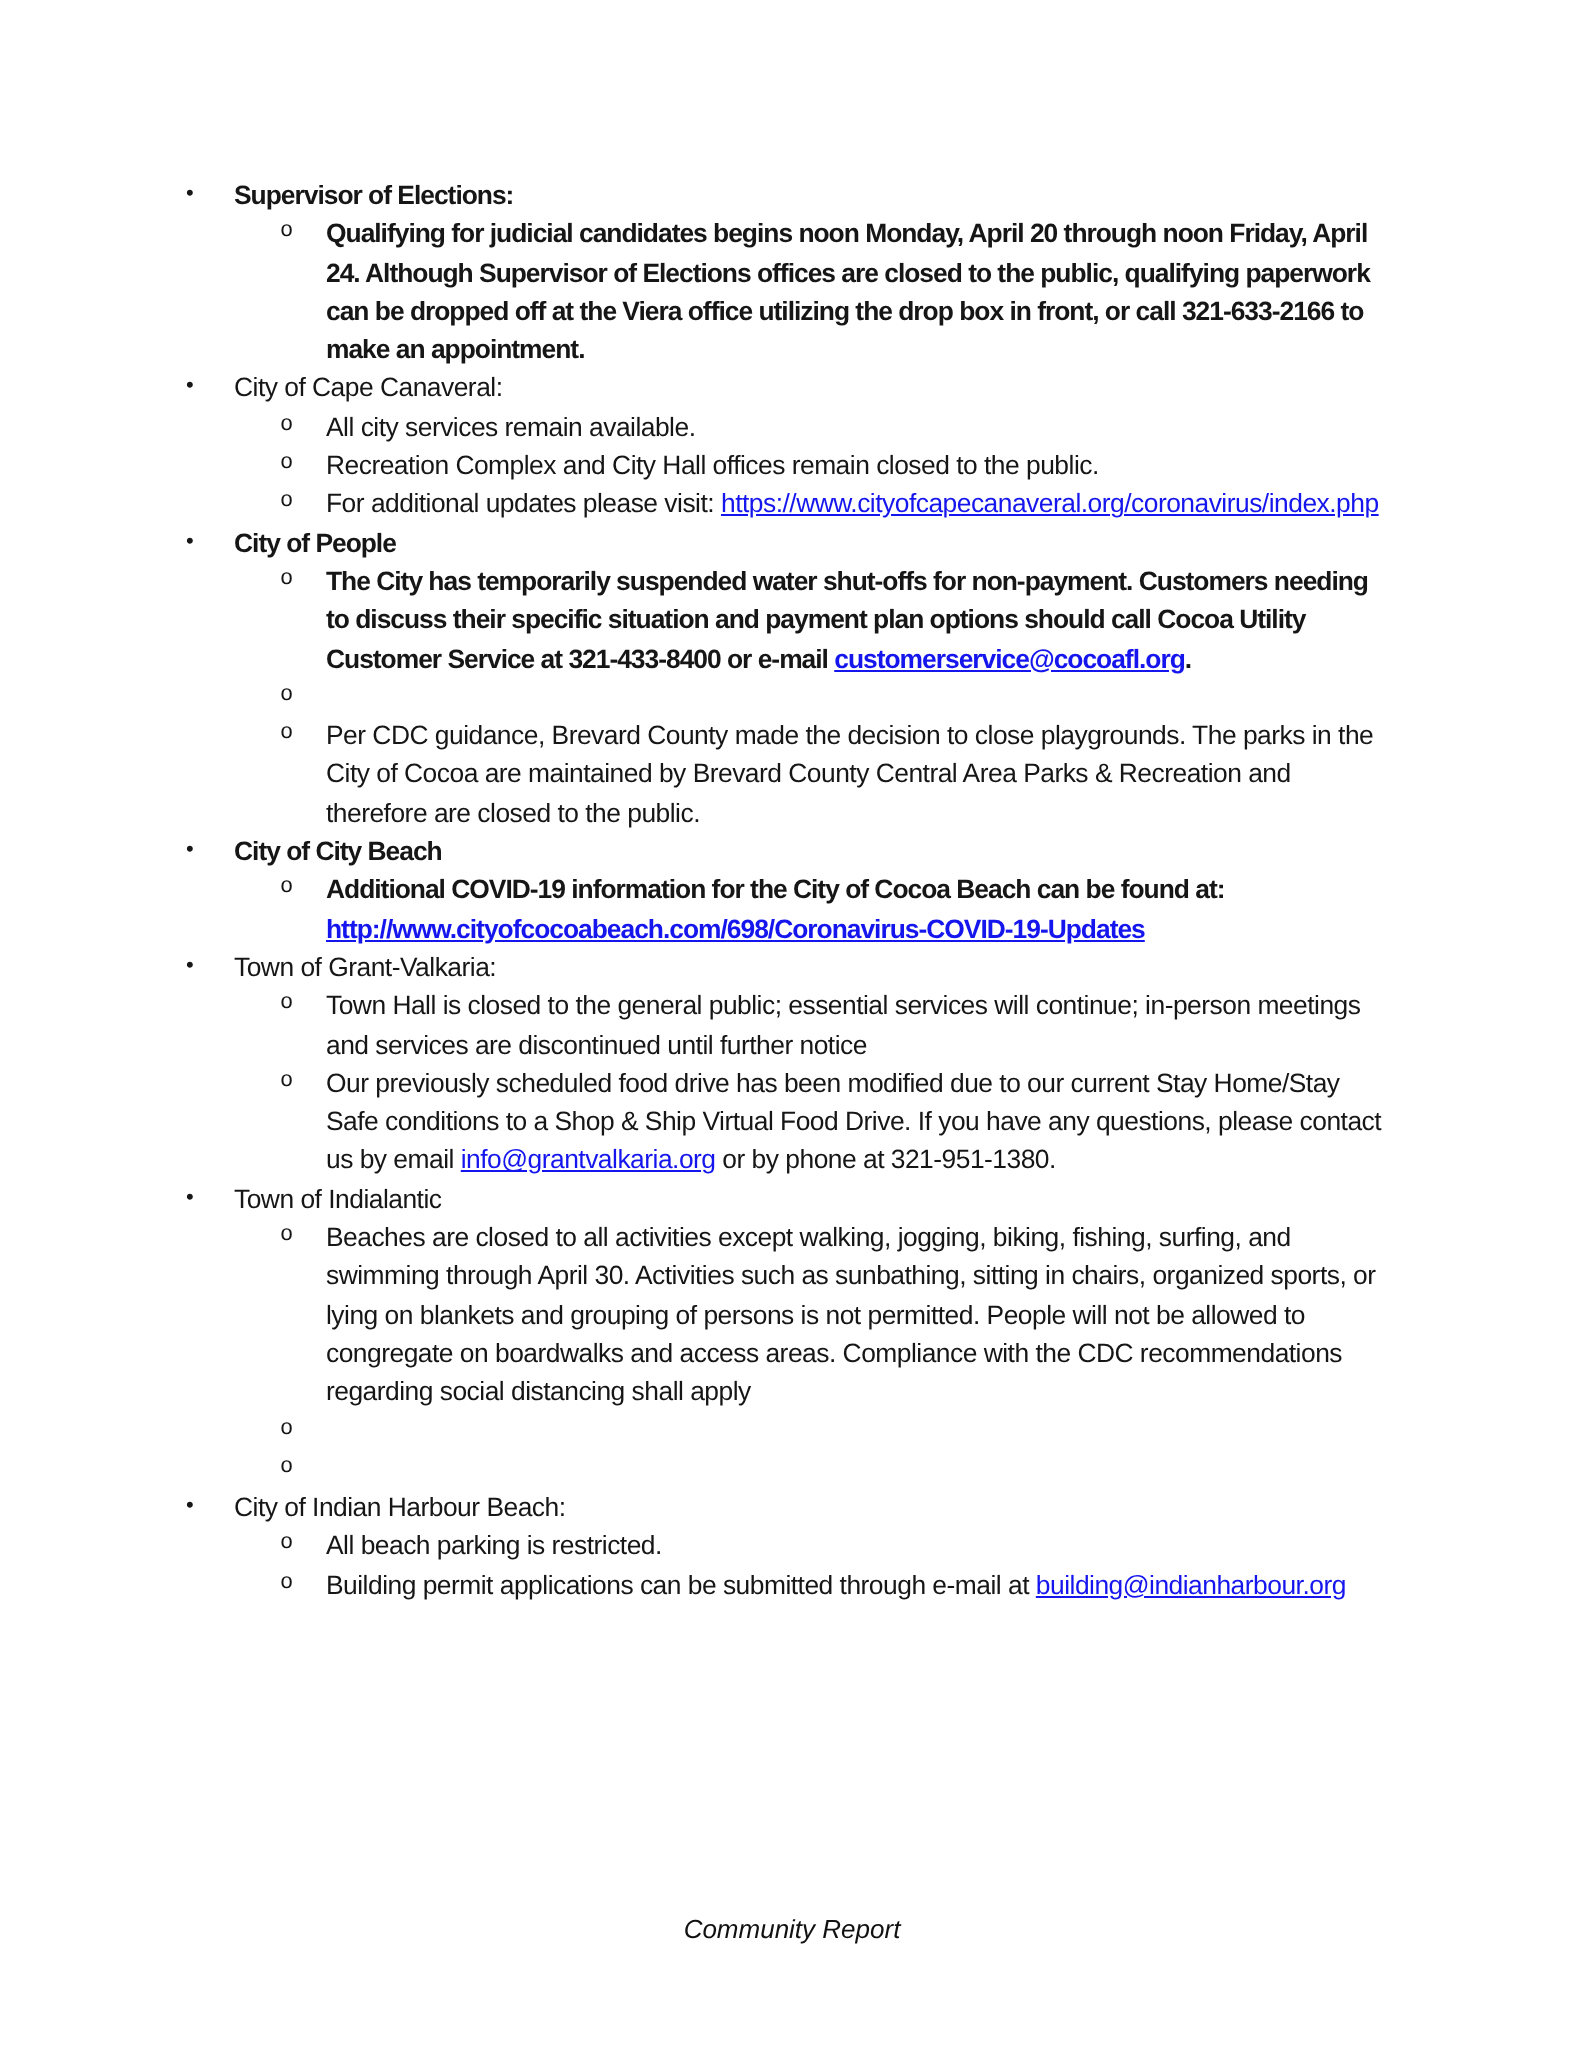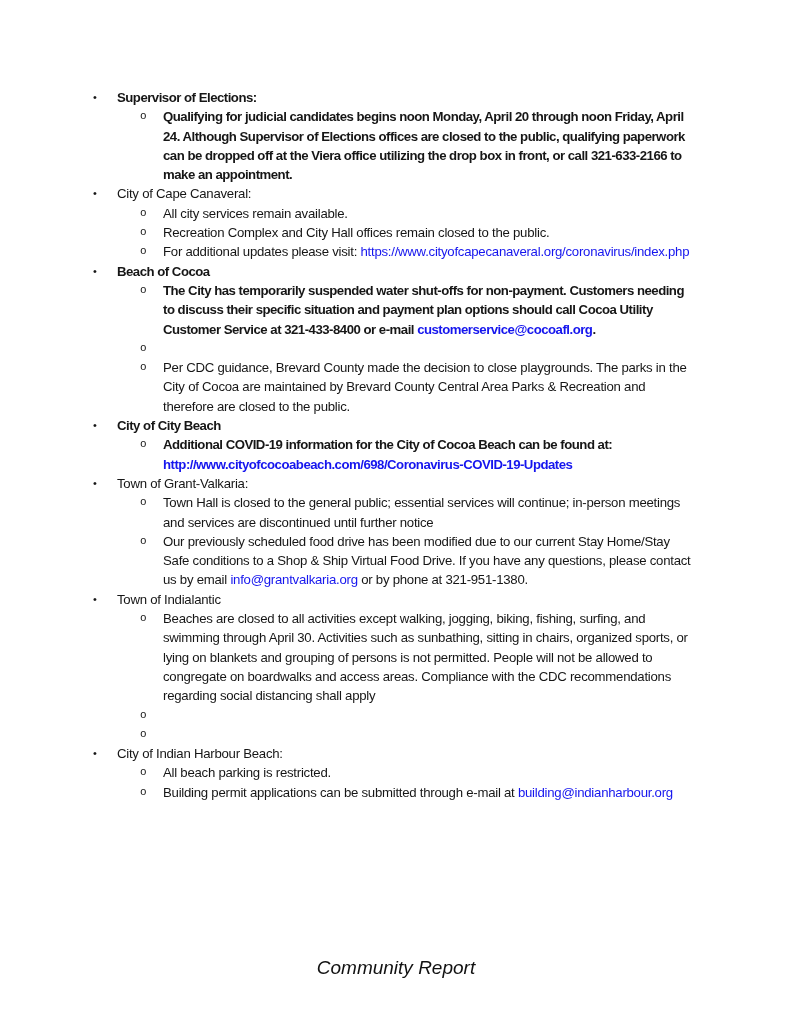--- a/index.html
+++ b/index.html
@@ -29,29 +29,30 @@
   .m2 {
     flex:0 0 23px;
     font-family:"Liberation Mono", monospace;
     font-size:11px;
     line-height:19.3px;
   }
   .txt { flex:1 1 auto; min-width:0; }
   .bold { font-weight:700; letter-spacing:-0.5px; }
   .link {
     color:var(--link-blue,#1515ee);
+    text-decoration:underline;
     cursor:pointer;
   }
   a.link { color:var(--link-blue,#1515ee); }
   .footer {
     position:absolute;
     left:0; right:0; top:957px;
     text-align:center;
     font-style:italic;
-    font-size:19px;
+    font-size:13px;
     letter-spacing:0;
     color:#111111;
   }
 </style>
 </head>
 <body>
 
 <div class="page">
   <div class="content">
 
@@ -84,21 +85,21 @@
     </div>
     <div class="row sub">
       <span class="m2">o</span>
       <span class="txt">
         <span>For additional updates please visit: </span><a class="link">https://www.cityofcapecanaveral.org/coronavirus/index.php</a>
       </span>
     </div>
 
     <div class="row">
       <span class="m1">•</span>
-      <span class="txt bold">Beach of Cocoa</span>
+      <span class="txt bold">City of People</span>
     </div>
     <div class="row sub">
       <span class="m2">o</span>
       <span class="txt bold">
         <span>The City has temporarily suspended water shut-offs for non-payment. Customers needing to discuss their specific situation and payment plan options should call Cocoa Utility Customer Service at 321-433-8400 or e-mail </span><a class="link">customerservice@cocoafl.org</a><span>.</span>
       </span>
     </div>
     <div class="row sub">
       <span class="m2">o</span>
     </div>

